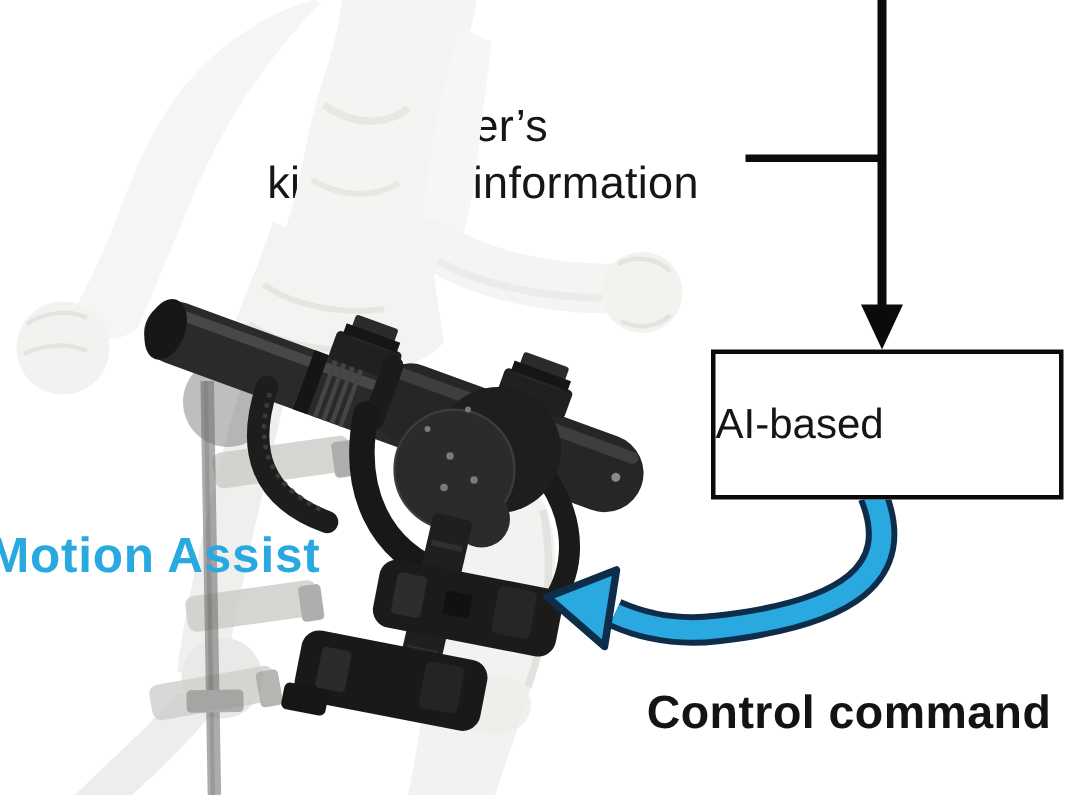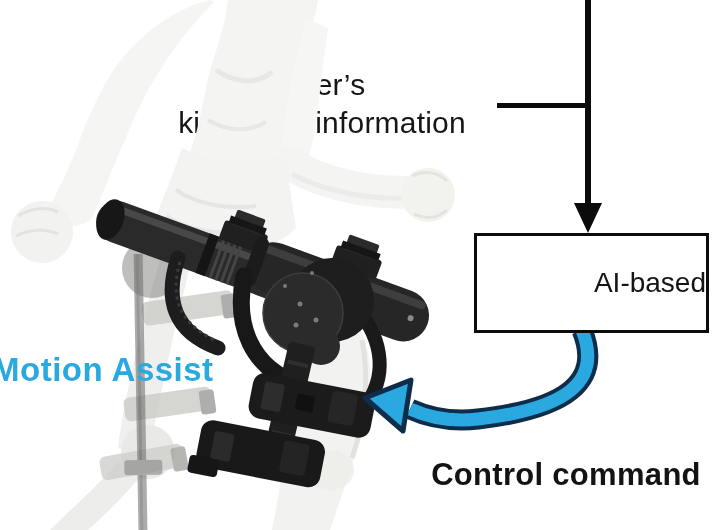--- a/index.html
+++ b/index.html
@@ -11,21 +11,21 @@
   svg{display:block;}
 
   
   .kinematic-label{
     position:absolute;left:122px;top:66px;width:400px;text-align:center;
     font-size:30px;line-height:38px;color:#161616;letter-spacing:.2px;
   }
   .ai-box{
     position:absolute;left:474px;top:233px;width:229px;height:94px;
     background:#ffffff;border:3px solid var(--diagram-black,#0b0b0b);
-    display:flex;flex-direction:column;align-items:flex-end;justify-content:center;
+    display:flex;flex-direction:column;align-items:flex-start;justify-content:center;
     font-size:28px;line-height:40px;color:#151515;z-index:6;
   }
   .control-command-label{
     position:absolute;left:406px;top:456px;width:320px;text-align:center;
     font-weight:bold;font-size:31px;line-height:38px;color:#131313;letter-spacing:.3px;z-index:7;
   }
   .motion-assist-label{
     position:absolute;left:-8px;top:351px;white-space:nowrap;
     font-weight:bold;font-size:33px;line-height:38px;color:var(--accent-blue,#2AA9E0);
     letter-spacing:.5px;z-index:7;

